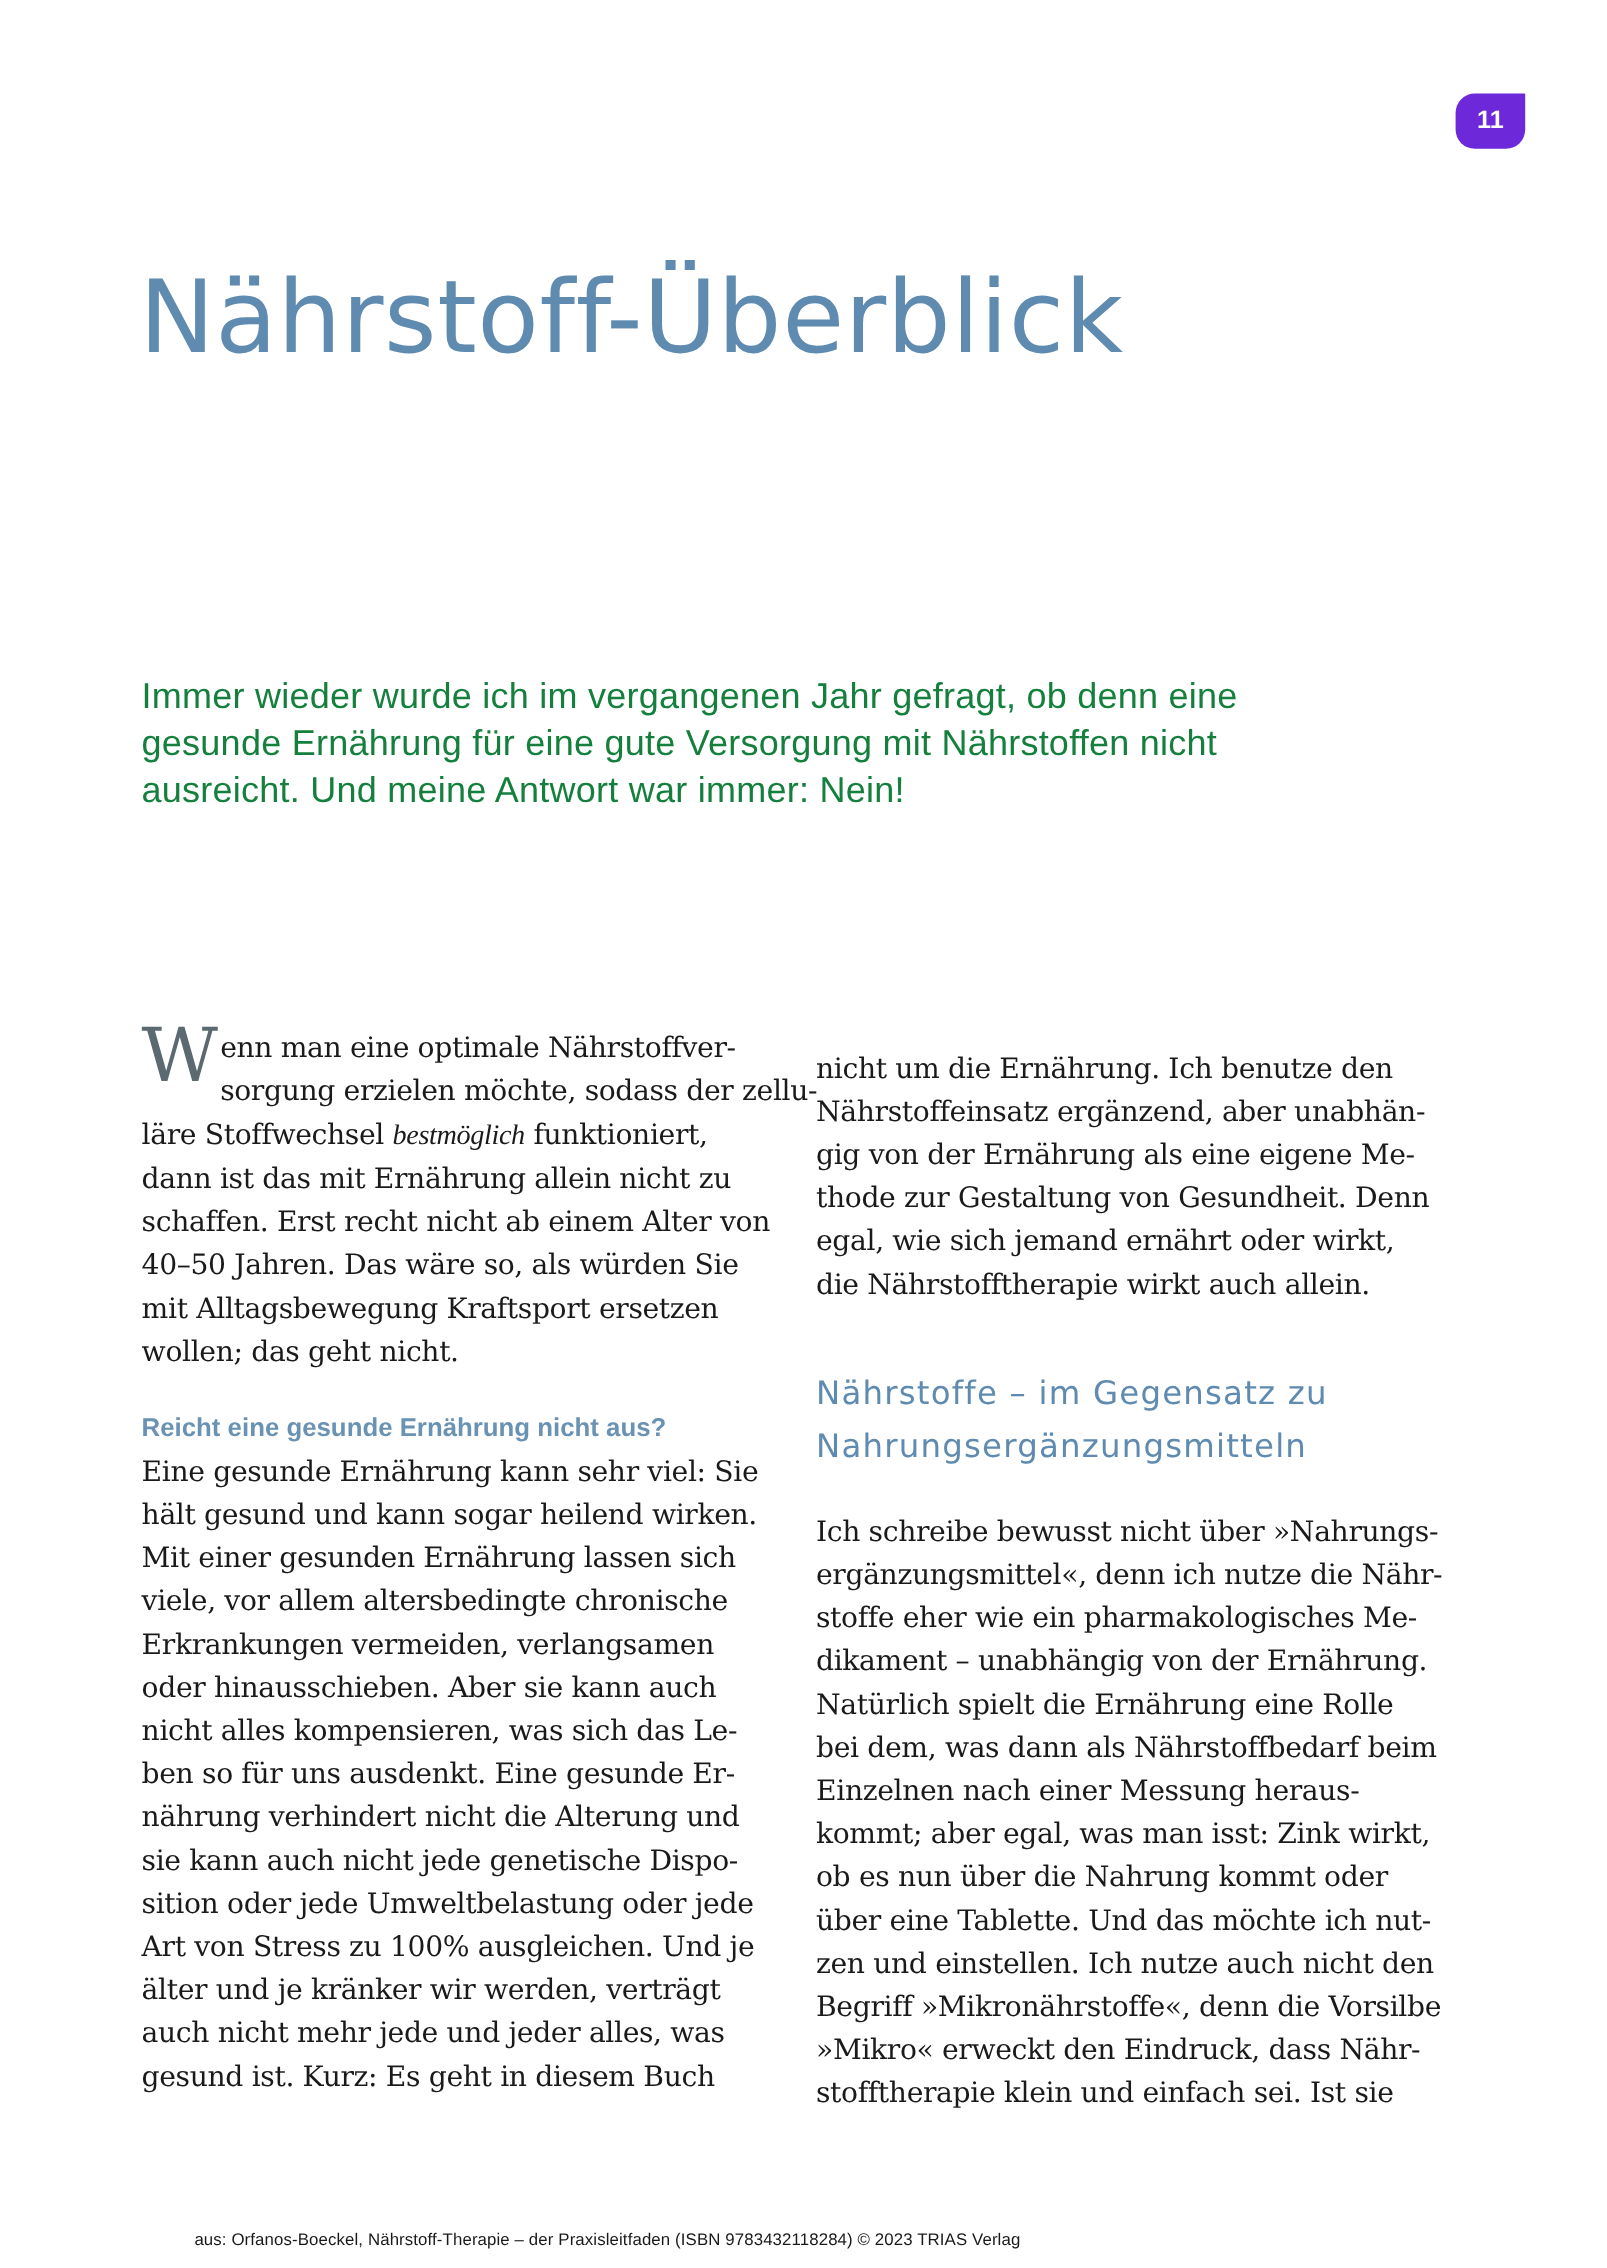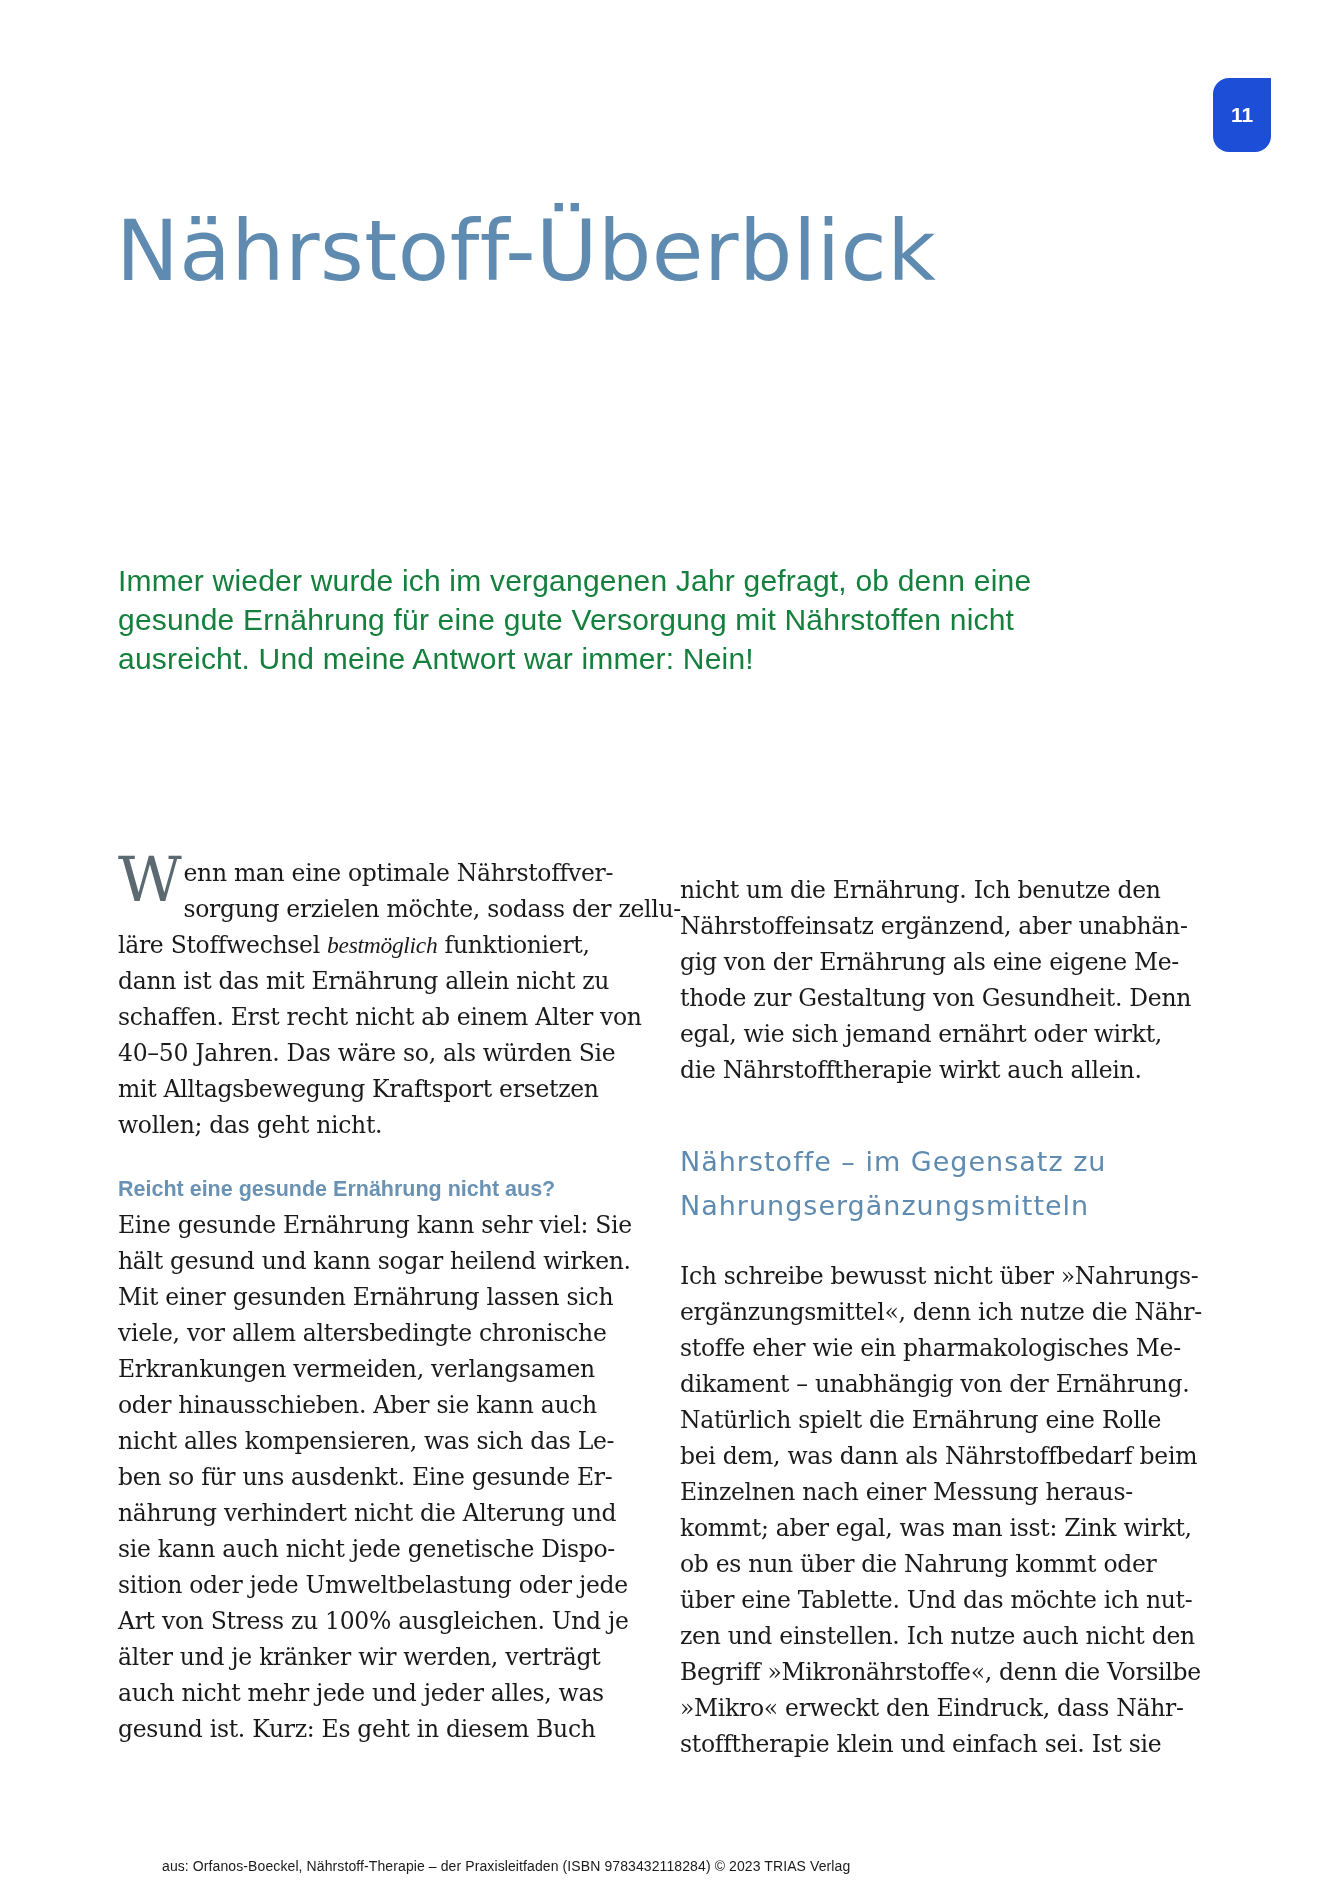--- a/index.html
+++ b/index.html
@@ -1,28 +1,28 @@
 <!DOCTYPE html>
 <html><head>
   <meta charset="utf-8">
   <style>
     html, body { margin: 0; padding: 0; background: #ffffff; }
     body {
       width: 1339px; height: 1890px; position: relative; overflow: hidden;
       font-family: "DejaVu Serif", serif; color: #1a1a1a;
     }
     .page-badge {
-      position: absolute; left: 1213px; top: 78px; width: 58px; height: 74px;
-      background: #1d4ed8; color: #ffffff;
+      position: absolute; left: 1213px; top: 78px; width: 58px; height: 46px;
+      background: #6d28d9; color: #ffffff;
       border-radius: 16px 0 16px 16px;
       display: flex; align-items: center; justify-content: center;
       font-family: "Liberation Sans", sans-serif; font-size: 21px; font-weight: bold;
     }
     .page-title {
-      position: absolute; left: 116px; top: 205px; margin: 0;
+      position: absolute; left: 116px; top: 218px; margin: 0;
       font-family: "DejaVu Sans", sans-serif; font-weight: normal;
       font-size: 84px; letter-spacing: 0.5px; color: #5f8bb0; line-height: 1.1;
       white-space: nowrap;
       text-align: center;
     }
     .lead {
       position: absolute; left: 118px; top: 561px; width: 1000px; margin: 0;
       font-family: "Liberation Sans", sans-serif; font-size: 30px; line-height: 39px;
       color: #15803d; letter-spacing: 0.2px;
     }

